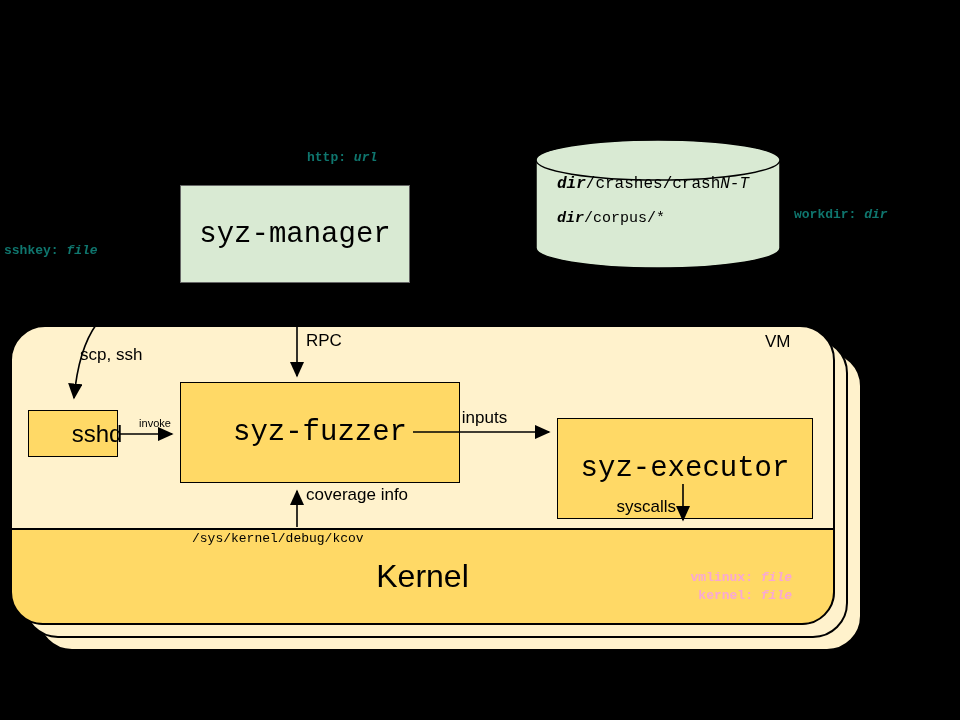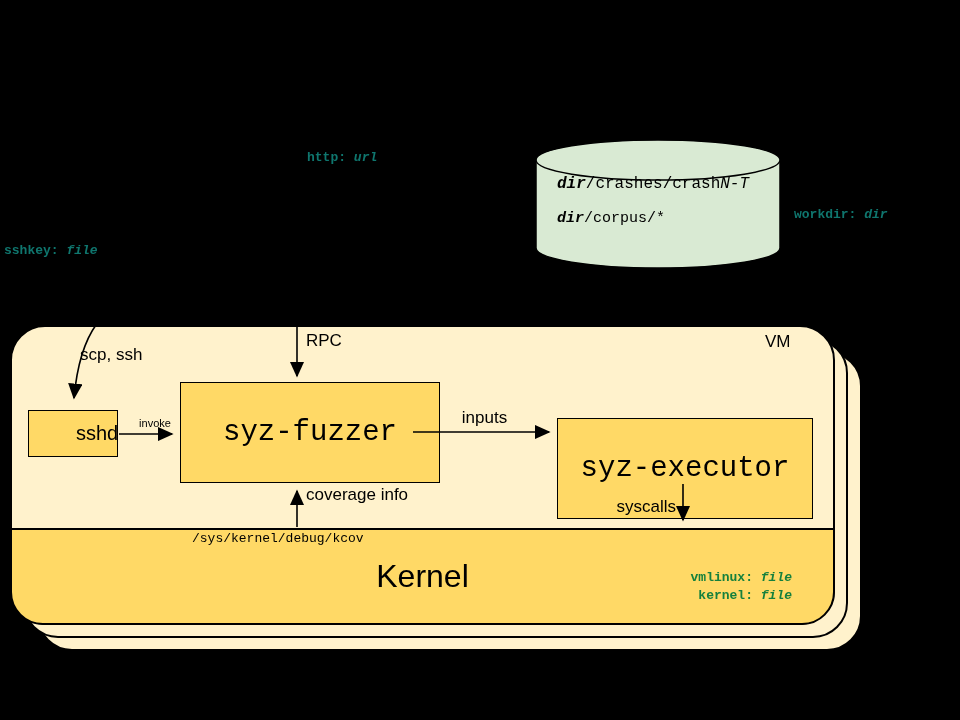--- a/index.html
+++ b/index.html
@@ -3,21 +3,21 @@
 <meta charset="utf-8">
 <style>
   html,body{margin:0;padding:0;background:#000;}
   #stage{position:relative;width:960px;height:720px;background:#000;overflow:hidden;
          font-family:"Liberation Sans", sans-serif;color:#000;}
   .abs{position:absolute;}
   .mono{font-family:"Liberation Mono","DejaVu Sans Mono",monospace;}
   .ann{font-family:"Liberation Mono","DejaVu Sans Mono",monospace;font-size:13px;font-weight:bold;
        color:#0f766e;white-space:nowrap;z-index:6;}
   .ann .val{font-style:italic;}
-  .ann-dark{color:#15803d;}
+  .ann-dark{color:#f9a8d4;}
   .panel{position:absolute;width:825px;height:300px;background:#fff2cc;border:2px solid #000;
          border-radius:35px;box-sizing:border-box;}
   .kernel-band{position:absolute;left:10px;top:528px;width:825px;height:97px;background:#ffd966;
          border:2px solid #000;border-radius:0 0 33px 33px;box-sizing:border-box;z-index:4;}
   .node{position:absolute;display:flex;align-items:center;justify-content:center;
         box-sizing:border-box;z-index:5;}
   .greenbox{background:#d9ead3;border:1px solid #666;}
   .yellowbox{background:#ffd966;border:1px solid #000;}
   .lbl{position:absolute;z-index:6;white-space:nowrap;font-size:17px;}
   .bi{font-weight:bold;font-style:italic;}
@@ -31,20 +31,23 @@
 <div id="stage">
 
   <div class="abs ann" style="left:307px;top:150px;">
     <span>http:</span>&nbsp;<span class="val">url</span>
   </div>
 
   <div class="abs ann" style="left:4px;top:243px;">
     <span>sshkey:</span>&nbsp;<span class="val">file</span>
   </div>
 
+  <div class="node greenbox mono" style="left:180px;top:185px;width:230px;height:98px;font-size:29px;">
+    <span>syz-manager</span>
+  </div>
 
   <svg class="cyl" style="left:533px;top:136px;" width="250" height="138">
     <path d="M3,24 v88 a122,20 0 0 0 244,0 v-88" fill="#d9ead3" stroke="#000" stroke-width="1.5"></path>
     <ellipse cx="125" cy="24" rx="122" ry="20" fill="#d9ead3" stroke="#000" stroke-width="1.5"></ellipse>
   </svg>
   <div class="abs mono" style="left:557px;top:175px;font-size:16px;z-index:6;white-space:nowrap;">
     <span class="bi">dir</span><span>/crashes/crash</span><span class="it">N-T</span>
   </div>
   <div class="abs mono" style="left:557px;top:210px;font-size:15px;z-index:6;white-space:nowrap;">
     <span class="bi">dir</span><span>/corpus/*</span>
@@ -58,25 +61,25 @@
   <div class="panel" style="left:23px;top:338px;z-index:2;"></div>
 
   <div class="panel" style="left:10px;top:325px;z-index:3;"></div>
 
   <div class="kernel-band"></div>
 
   <div class="lbl" style="left:765px;top:332px;">VM</div>
   <div class="lbl" style="left:80px;top:345px;">scp, ssh</div>
   <div class="lbl" style="left:306px;top:331px;">RPC</div>
 
-  <div class="node yellowbox" style="left:28px;top:410px;width:90px;height:47px;font-size:20px;padding-left:48px;">
+  <div class="node yellowbox" style="left:28px;top:410px;width:90px;height:47px;font-size:24px;padding-left:48px;">
     <span>sshd</span>
   </div>
 
-  <div class="node yellowbox mono" style="left:180px;top:382px;width:260px;height:101px;font-size:29px;">
+  <div class="node yellowbox mono" style="left:180px;top:382px;width:280px;height:101px;font-size:29px;">
     <span>syz-fuzzer</span>
   </div>
 
   <div class="node yellowbox mono" style="left:557px;top:382px;width:256px;height:101px;font-size:29px;margin-top:36px;">
     <span>syz-executor</span>
   </div>
 
   <div class="lbl" style="left:118px;top:417px;width:74px;text-align:center;font-size:11px;">invoke</div>
   <div class="lbl" style="left:412px;top:408px;width:145px;text-align:center;">inputs</div>
   <div class="lbl" style="left:306px;top:485px;">coverage info</div>

